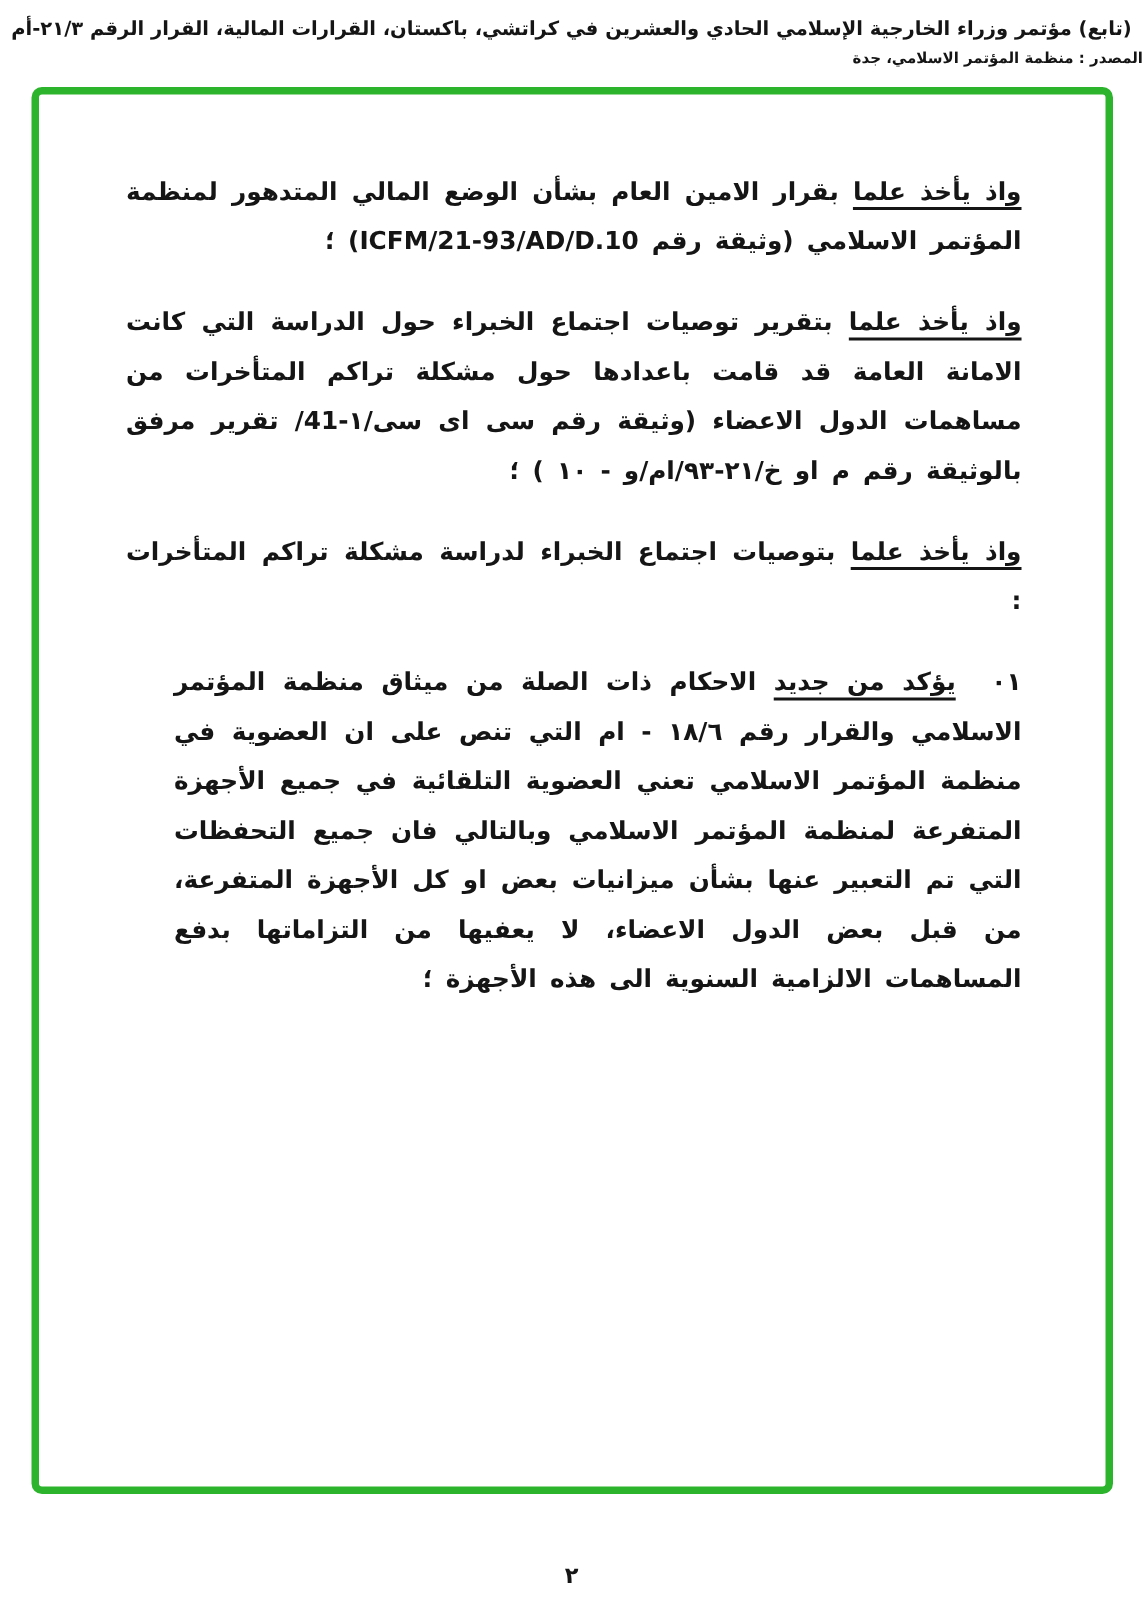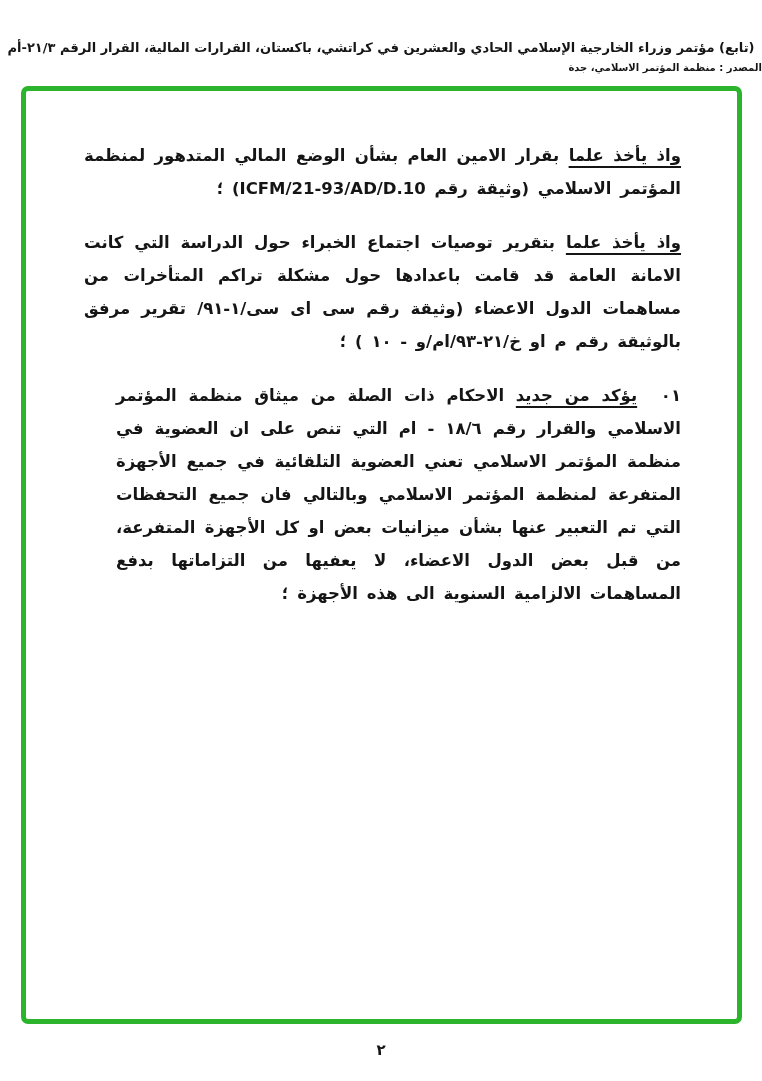--- a/index.html
+++ b/index.html
@@ -10,21 +10,21 @@
     position: relative;
     width: 762px;
     height: 1081px;
     background: #ffffff;
     overflow: hidden;
     font-family: "DejaVu Sans", sans-serif;
     color: #151515;
   }
 
   .doc-header {
-    padding-top: 40px;
+    padding-top: 12px;
     text-align: center;
     direction: rtl;
   }
   .doc-header .title-line {
     font-size: 13px;
     font-weight: bold;
     white-space: nowrap;
   }
   .doc-header .source-line {
     font-size: 10px;
@@ -90,23 +90,27 @@
     <div class="content">
 
       <p class="para">
         <span class="lead">واذ يأخذ علما</span>
         <span>بقرار الامين العام بشأن الوضع المالي المتدهور لمنظمة المؤتمر الاسلامي (وثيقة رقم ICFM/21-93/AD/D.10) ؛</span>
       </p>
 
 
       <p class="para">
         <span class="lead">واذ يأخذ علما</span>
-        <span>بتقرير توصيات اجتماع الخبراء حول الدراسة التي كانت الامانة العامة قد قامت باعدادها حول مشكلة تراكم المتأخرات من مساهمات الدول الاعضاء (وثيقة رقم سى اى سى/١-٩١/ تقرير مرفق بالوثيقة رقم م او خ/٢١-٩٣/ام/و - ١٠ ) ؛</span>
+        <span>بتقرير توصيات اجتماع الخبراء حول الدراسة التي كانت الامانة العامة قد قامت باعدادها حول مشكلة تراكم المتأخرات من مساهمات الدول الاعضاء (وثيقة رقم سى اى سى/١-41/ تقرير مرفق بالوثيقة رقم م او خ/٢١-٩٣/ام/و - ١٠ ) ؛</span>
       </p>
 
+      <p class="para">
+        <span class="lead">واذ يأخذ علما</span>
+        <span>بتوصيات اجتماع الخبراء لدراسة مشكلة تراكم المتأخرات :</span>
+      </p>
 
       <div class="numbered-item">
         <span class="marker">٠١</span>
         <span class="lead">يؤكد من جديد</span>
         <span>الاحكام ذات الصلة من ميثاق منظمة المؤتمر الاسلامي والقرار رقم ١٨/٦ - ام التي تنص على ان العضوية في منظمة المؤتمر الاسلامي تعني العضوية التلقائية في جميع الأجهزة المتفرعة لمنظمة المؤتمر الاسلامي وبالتالي فان جميع التحفظات التي تم التعبير عنها بشأن ميزانيات بعض او كل الأجهزة المتفرعة، من قبل بعض الدول الاعضاء، لا يعفيها من التزاماتها بدفع المساهمات الالزامية السنوية الى هذه الأجهزة ؛</span>
       </div>
 
     </div>
   </div>
 

